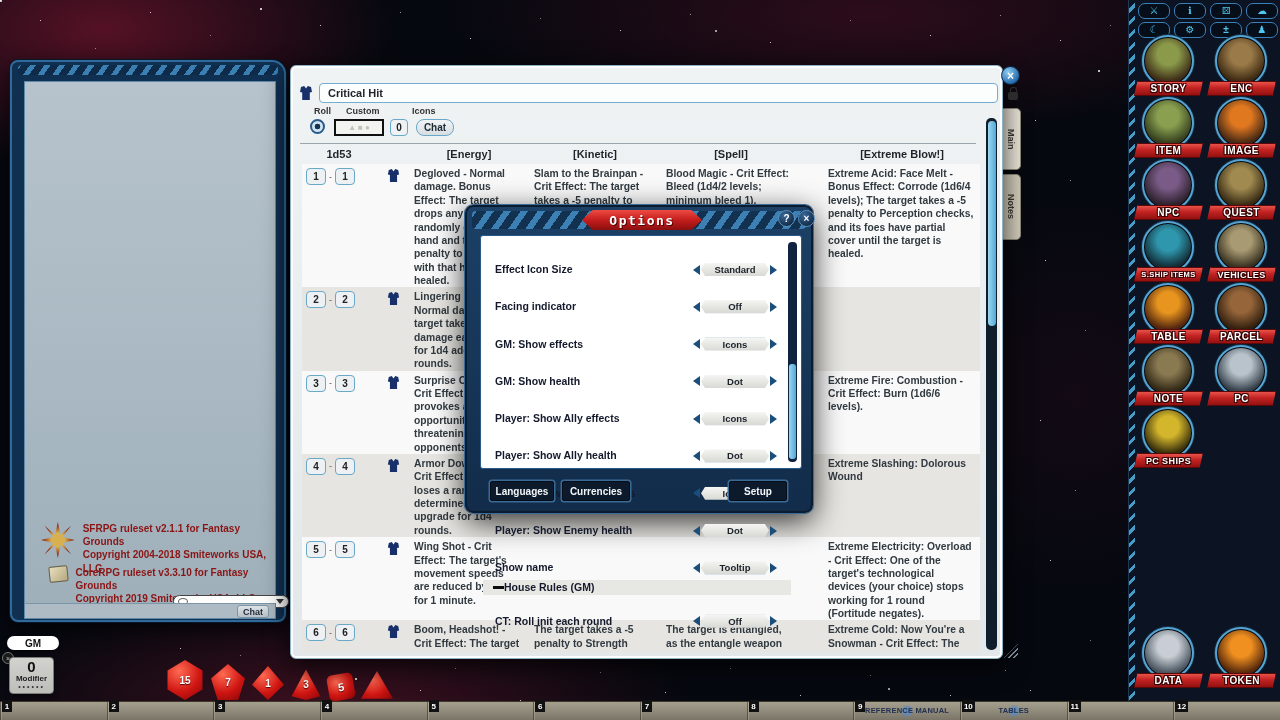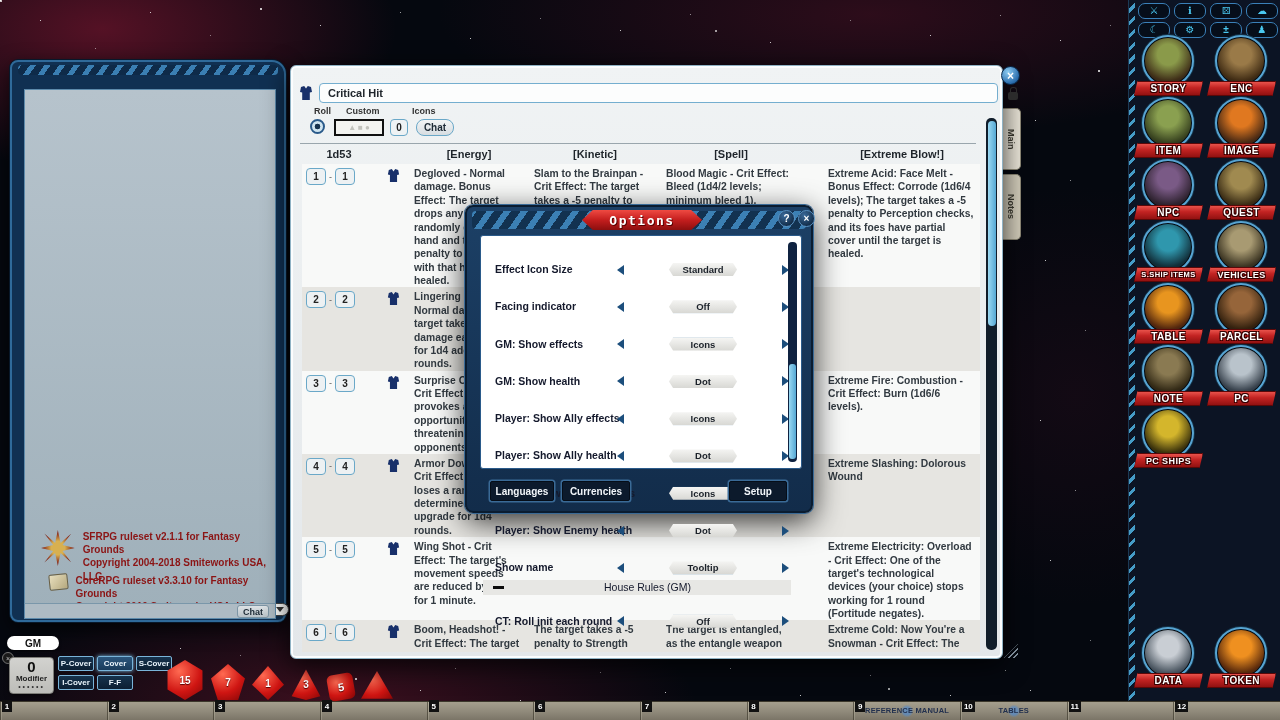--- a/index.html
+++ b/index.html
@@ -60,21 +60,21 @@
   .hk-ico{position:absolute;left:50%;top:2px;width:12px;height:14px;margin-left:-6px;border-radius:50%;
     background:radial-gradient(circle,#5a8ac2 0 40%,transparent 70%);opacity:.8;}
 
   
   .chat-win{position:absolute;left:10px;top:60px;width:276px;height:562px;z-index:4;
     background:#103052;border:2px solid #2f6a9a;border-radius:8px 14px 8px 8px;
     box-shadow:0 0 0 1px #08182a, 0 6px 20px rgba(0,0,0,.7);}
   .chat-win .band{position:absolute;left:6px;right:6px;top:3px;height:10px;border-radius:4px;
     background:repeating-linear-gradient(-55deg,#3f87bd 0 5px,#0e2a48 5px 12px);opacity:.9;}
   .chat-inner{position:absolute;left:12px;top:16px;width:252px;height:584px;}
-  .chat-body{position:absolute;left:0;top:11px;width:252px;height:524px;border:1px solid #5d8aab;
+  .chat-body{position:absolute;left:0;top:3px;width:252px;height:524px;border:1px solid #5d8aab;
     background:linear-gradient(180deg,#b6c3cc,#9fb0ba);}
   .credit{position:absolute;display:flex;align-items:flex-start;}
   .compass{width:36px;height:36px;background:radial-gradient(circle,#d8b050 0 28%,#8a2a1a 60%,#4a1408 100%);
     clip-path:polygon(50% 0,58% 36%,90% 10%,64% 42%,100% 50%,64% 58%,90% 90%,58% 64%,50% 100%,42% 64%,10% 90%,36% 58%,0 50%,36% 42%,10% 10%,42% 36%);}
   .bookicon{width:20px;height:16px;background:linear-gradient(135deg,#e8dfbe,#b5a87e);border:1px solid #6a5f42;
     border-radius:2px;transform:rotate(-6deg);}
   .credit-text{margin-left:8px;color:#8b1414;font-weight:bold;font-size:10px;line-height:1.32;}
   .chat-drop{position:absolute;left:148px;top:513px;width:116px;height:13px;background:#fdfdfc;border:1px solid #444;
     border-radius:7px;display:flex;align-items:center;padding:0 4px;}
   .bubble{width:10px;height:7px;border:1px solid #666;border-radius:50%;background:#fff;}
@@ -183,31 +183,31 @@
     font-family:"DejaVu Sans Mono",monospace;text-shadow:1px 1px 0 #500;}
   .opt-round{position:absolute;top:3px;width:17px;height:17px;border-radius:50%;z-index:2;
     background:radial-gradient(circle at 35% 30%,#3a6a9a,#122c48 75%);border:1px solid #5a92c2;
     color:#fff;font-size:10px;font-weight:bold;display:flex;align-items:center;justify-content:center;}
   .opt-help{left:311px;}
   .opt-close{left:331px;}
   .opt-panel{position:absolute;left:13px;top:28px;width:322px;height:234px;background:#fff;
     border:1.5px solid #2a5a8a;border-radius:3px;padding-top:7px;}
   .opt-row{position:relative;height:17.3px;display:flex;align-items:flex-start;margin-top:20px;}
   .opt-label{margin-left:14px;font-size:10.5px;font-weight:bold;color:#14192c;white-space:nowrap;}
-  .cycler{position:absolute;right:12px;display:flex;align-items:center;gap:44px;}
+  .cycler{position:absolute;right:24px;display:flex;align-items:center;}
   .arr{width:0;height:0;border-top:5px solid transparent;border-bottom:5px solid transparent;}
   .arr.left{border-right:7px solid #1c4e7c;margin-right:1px;}
   .arr.right{border-left:7px solid #1c4e7c;margin-left:1px;}
   .pill{width:68px;height:13px;background:linear-gradient(#f5f5f3,#d8d8d4);
     clip-path:polygon(0 50%,6% 0,94% 0,100% 50%,94% 100%,6% 100%);
     display:flex;align-items:center;justify-content:center;filter:drop-shadow(0 0 1px #4a7a9a);}
   .opt-value{font-size:9.5px;font-weight:bold;color:#1c222a;}
   .opt-section{height:15px;margin:1px 10px 1px 2px;background:#e7e7e4;display:flex;align-items:center;position:relative;}
   .minus{margin-left:10px;width:11px;height:3px;background:#0c0c0c;}
-  .opt-section-label{position:absolute;left:0;right:0;text-align:center;font-size:10.5px;font-weight:normal;color:#14192c;margin-left:21px;}
+  .opt-section-label{position:absolute;left:0;right:0;font-size:10.5px;font-weight:bold;color:#14192c;margin-left:21px;}
   .opt-scroll{position:absolute;right:4px;top:6px;bottom:6px;width:9px;background:#0f2240;border-radius:4px;}
   .opt-thumb{position:absolute;left:1px;bottom:3px;width:7px;height:95px;background:linear-gradient(90deg,#9ad8f2,#55a8d4);border-radius:3px;}
   .opt-btn{position:absolute;height:20px;background:#0c1a2c;border:1px solid #050d18;border-radius:2px;
     box-shadow:0 0 0 1.5px #3a6a96;color:#f2f6fa;font-size:10px;font-weight:bold;
     display:flex;align-items:center;justify-content:center;}
   .btn-languages{left:23px;top:274px;width:64px;}
   .btn-currencies{left:95px;top:274px;width:68px;}
   .btn-setup{left:262px;top:274px;width:58px;}
 </style>
 </head>
@@ -493,27 +493,20 @@
       </div>
     </div>
   </div>
   <div class="gm-pill">GM</div>
   <div class="mod-close">×</div>
   <div class="modifier">
     <div class="val">0</div>
     <div class="lbl">Modifier</div>
     <div class="dots">••••••</div>
   </div>
-  <div class="cover-grid" id="cover-grid">
-      <div class="cover-btn">P-Cover</div>
-      <div class="cover-btn active">Cover</div>
-      <div class="cover-btn">S-Cover</div>
-      <div class="cover-btn">I-Cover</div>
-      <div class="cover-btn">F-F</div>
-    </div>
   <div class="dice-row" id="dice-row">
   <div class="die die-d20">
         <div class="die-shape">
           <span class="die-num">15</span>
         </div>
       </div>
 
   <div class="die die-d12">
         <div class="die-shape">
           <span class="die-num">7</span>

